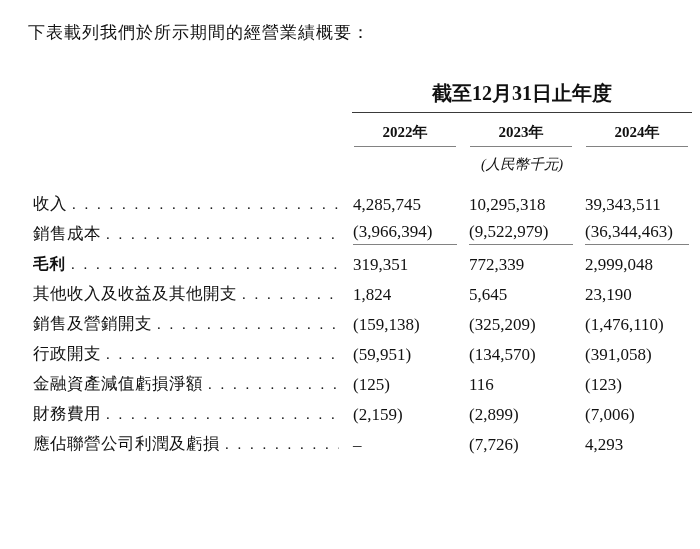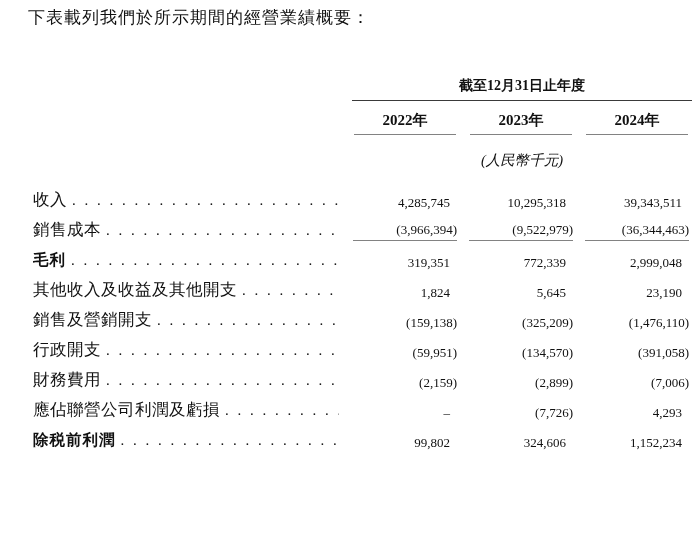--- a/index.html
+++ b/index.html
@@ -14,48 +14,48 @@
     width: 700px;
     height: 549px;
     background: var(--bg);
     color: var(--text);
     font-family: "Liberation Serif", "DejaVu Serif", serif;
     overflow: hidden;
   }
   .page {
     width: 568px;
     height: 549px;
-    padding-top: 6px;
+    padding-top: 21px;
   }
   .intro {
     margin: 0 0 0 28px;
     font-size: 17px;
     line-height: 24px;
     letter-spacing: 1px;
   }
   table.fin {
     border-collapse: collapse;
     table-layout: fixed;
     width: 660px;
     margin: 24px 0 0 33px;
   }
   col.c-label { width: 312px; }
   col.c-num   { width: 116px; }
 
   
   .period {
-    margin: 16px 0 0 6px;
+    margin: 4px 0 0 6px;
     text-align: center;
     font-weight: 700;
-    font-size: 14px;
+    font-size: 20px;
     padding: 6px 0 5px 0;
     border-bottom: 1px solid var(--rule-dark);
   }
   .yearline {
-    margin: 0 4px 8px 8px;
+    margin: 0 4px 0 8px;
     text-align: center;
     font-weight: 700;
     font-size: 15px;
     padding: 8px 0 4px 0;
     border-bottom: 1px solid var(--rule-gray);
   }
   .unit {
     margin-left: 6px;
     text-align: center;
     font-style: italic;
@@ -91,22 +91,21 @@
   }
   .dots::after {
     content: ". . . . . . . . . . . . . . . . . . . . . . . . . . . . . . . . . . . . . . . . . . . . .";
     font-size: 15px;
     letter-spacing: 2.5px;
     color: var(--text);
   }
   .numcell { }
   .num {
     margin: 0 4px 0 8px;
-    text-align: right;
-    font-size: 13px;
+    font-size: 17px;
     white-space: nowrap;
   }
   .num .v { display: inline-block; }
   .num .v.np { padding-right: 7px; }
   .num.rule-single {
     border-bottom: 1px solid var(--rule-gray);
     padding-bottom: 2px;
   }
   .num.rule-double {
     border-bottom: 4px double var(--rule-dark);
@@ -261,20 +260,37 @@
           <td class="numcell">
             <div class="num"><span class="v p">(134,570)</span></div>
           </td>
           <td class="numcell">
             <div class="num"><span class="v p">(391,058)</span></div>
           </td>
         </tr>
         <tr>
           <td>
             <div class="lblwrap">
+              <span class="lbl">金融資產減值虧損淨額</span>
+              <span class="dots"></span>
+            </div>
+          </td>
+          <td class="numcell">
+            <div class="num"><span class="v p">(125)</span></div>
+          </td>
+          <td class="numcell">
+            <div class="num"><span class="v np">116</span></div>
+          </td>
+          <td class="numcell">
+            <div class="num"><span class="v p">(123)</span></div>
+          </td>
+        </tr>
+        <tr>
+          <td>
+            <div class="lblwrap">
               <span class="lbl">財務費用</span>
               <span class="dots"></span>
             </div>
           </td>
           <td class="numcell">
             <div class="num"><span class="v p">(2,159)</span></div>
           </td>
           <td class="numcell">
             <div class="num"><span class="v p">(2,899)</span></div>
           </td>
@@ -290,35 +306,18 @@
             </div>
           </td>
           <td class="numcell">
             <div class="num"><span class="v np">–</span></div>
           </td>
           <td class="numcell">
             <div class="num"><span class="v p">(7,726)</span></div>
           </td>
           <td class="numcell">
             <div class="num"><span class="v np">4,293</span></div>
-          </td>
-        </tr>
-        <tr class="em">
-          <td>
-            <div class="lblwrap">
-              <span class="lbl">除税前利潤</span>
-              <span class="dots"></span>
-            </div>
-          </td>
-          <td class="numcell">
-            <div class="num"><span class="v np">99,802</span></div>
-          </td>
-          <td class="numcell">
-            <div class="num"><span class="v np">324,606</span></div>
-          </td>
-          <td class="numcell">
-            <div class="num"><span class="v np">1,152,234</span></div>
           </td>
         </tr>
       </tbody>
   </table>
 
 </div>
 
 </body></html>

